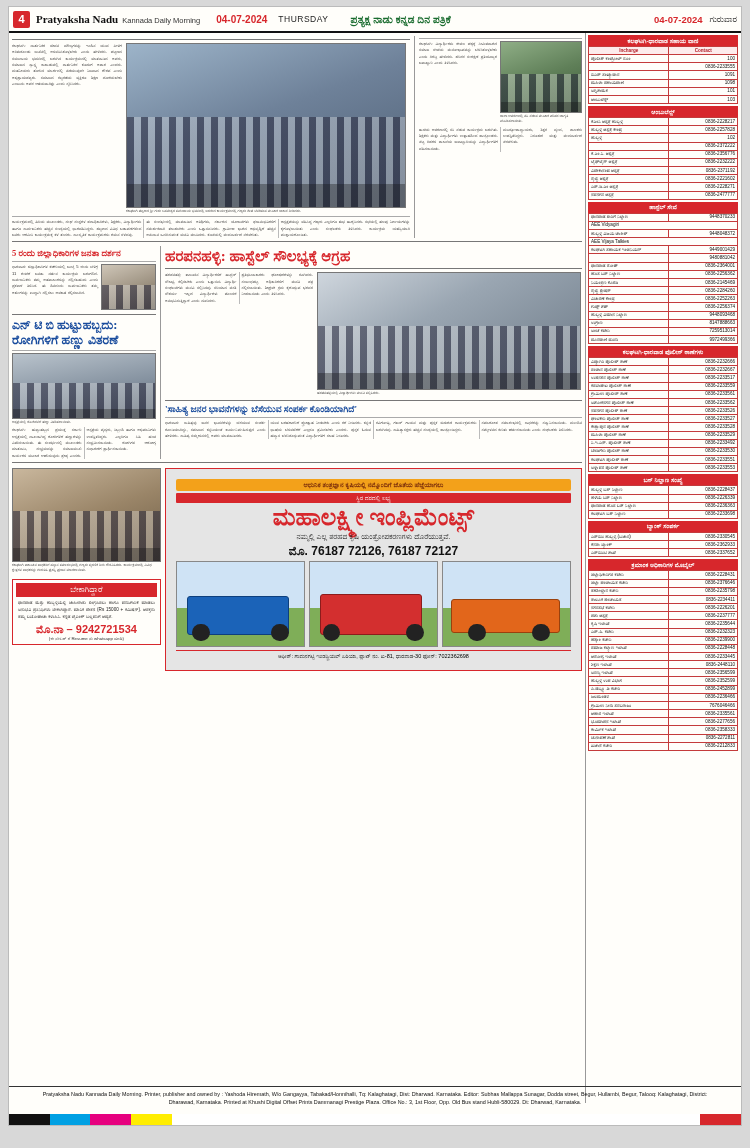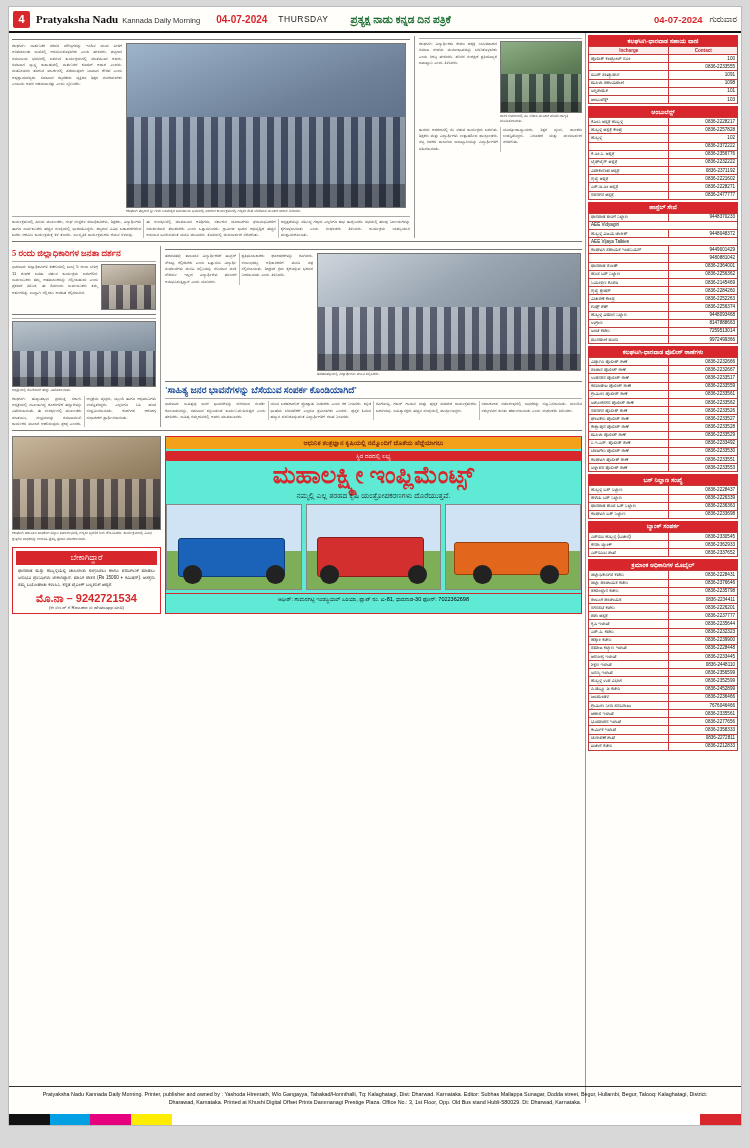--- a/index.html
+++ b/index.html
@@ -86,21 +86,21 @@
   .mid { display:flex; gap:4px; margin-top:4px; }
   .mid-left { width:150px; border-right:1px solid #999; padding-right:4px;}
   .mid-right { width:420px; }
   .h3 { font-size:8.6px; margin:2px 0; }
   .h-big { font-size:15px; margin:2px 0 3px;}
   .h-nb { font-size:12.5px; line-height:1.15; margin:3px 0; }
 
   
   .ad-wrap { display:flex; gap:4px; margin-top:5px; }
   .ad-left { width:150px; }
-  .ad-main { width:420px; border:1px solid #d7272c; padding:0; background:#5eead4; }
+  .ad-main { width:420px; border:1px solid #d7272c; padding:10px; background:#e5e5e5; }
   .ad-banner {
     background:#f3a11a; color:#7a2d0b; font-size:6.5px; font-weight:bold;
     text-align:center; padding:2px 0; border-radius:2px;
   }
   .ad-ribbon {
     background:#d7272c; color:#fff; font-size:6px; text-align:center;
     padding:1.5px 0; margin:2px 0; border-radius:1px;
   }
   .ad-title { color:#d7272c; font-size:24px; font-weight:bold; text-align:center;
     font-family:"Liberation Serif", serif; line-height:1.05; }
@@ -232,32 +232,34 @@
               <div class="coltext">ಧಾರವಾಡ: ಜಿಲ್ಲಾಧಿಕಾರಿಗಳ ಕಚೇರಿಯಲ್ಲಿ ಜುಲೈ 5 ರಂದು ಬೆಳಿಗ್ಗೆ 11 ಗಂಟೆಗೆ ಜನತಾ ದರ್ಶನ ಕಾರ್ಯಕ್ರಮ ಜರುಗಲಿದೆ. ಸಾರ್ವಜನಿಕರು ತಮ್ಮ ಅಹವಾಲುಗಳನ್ನು ಸಲ್ಲಿಸಬಹುದು ಎಂದು ಪ್ರಕಟಣೆ ತಿಳಿಸಿದೆ. ಈ ದಿನದಂದು ಸಾರ್ವಜನಿಕರು ತಮ್ಮ ಅರ್ಜಿಗಳನ್ನು ಖುದ್ದಾಗಿ ಸಲ್ಲಿಸಲು ಅವಕಾಶ ಕಲ್ಪಿಸಲಾಗಿದೆ.</div>
             </div>
             <div style="width:55px;">
               <div class="photo portrait" style="height:46px;">
                 <div class="figpeople"></div>
               </div>
             </div>
           </div>
 
           <div class="rule" style="margin-top:4px;"></div>
+          <div class="h-nb headline-blue">ಎನ್ ಟಿ ಬಿ ಹುಟ್ಟುಹಬ್ಬದು: ರೋಗಿಗಳಿಗೆ ಹಣ್ಣು ವಿತರಣೆ</div>
           <div class="rule-thin"></div>
           <div class="photo hall" style="height:66px;">
             <div class="figpeople"></div>
               <div class="floor"></div>
           </div>
           <div class="cap">ಆಸ್ಪತ್ರೆಯಲ್ಲಿ ರೋಗಿಗಳಿಗೆ ಹಣ್ಣು ವಿತರಿಸಲಾಯಿತು.</div>
           <div class="cols2" style="margin-top:2px;">
             <div class="coltext">ಕಲಘಟಗಿ: ಹುಟ್ಟುಹಬ್ಬದ ಪ್ರಯುಕ್ತ ಸರ್ಕಾರಿ ಆಸ್ಪತ್ರೆಯಲ್ಲಿ ದಾಖಲಾಗಿದ್ದ ರೋಗಿಗಳಿಗೆ ಹಣ್ಣುಗಳನ್ನು ವಿತರಿಸಲಾಯಿತು. ಈ ಸಂದರ್ಭದಲ್ಲಿ ಮುಖಂಡರು ಮಾತನಾಡಿ, ಸಂಭ್ರಮವನ್ನು ಸಮಾಜಮುಖಿ ಕಾರ್ಯಗಳ ಮೂಲಕ ಆಚರಿಸುವುದು ಶ್ರೇಷ್ಠ ಎಂದರು. ಆಸ್ಪತ್ರೆಯ ವೈದ್ಯರು, ಸಿಬ್ಬಂದಿ ಹಾಗೂ ಅಭಿಮಾನಿಗಳು ಉಪಸ್ಥಿತರಿದ್ದರು. ಎಲ್ಲರಿಗೂ ಸಿಹಿ ಹಂಚಿ ಸಂಭ್ರಮಿಸಲಾಯಿತು. ರೋಗಿಗಳ ಆರೋಗ್ಯ ಸುಧಾರಣೆಗೆ ಪ್ರಾರ್ಥಿಸಲಾಯಿತು.</div>
           </div>
         </div>
 
         <div class="mid-right">
+          <div class="h-big headline-red">ಹರಪನಹಳ್ಳಿ: ಹಾಸ್ಟೆಲ್ ಸೌಲಭ್ಯಕ್ಕೆ ಆಗ್ರಹ</div>
           <div class="rule"></div>
           <div style="display:flex; gap:4px;">
             <div style="width:148px;">
               <div class="cols2">
                 <div class="coltext">ಹರಪನಹಳ್ಳಿ: ತಾಲೂಕಿನ ವಿದ್ಯಾರ್ಥಿಗಳಿಗೆ ಹಾಸ್ಟೆಲ್ ಸೌಲಭ್ಯ ಕಲ್ಪಿಸಬೇಕು ಎಂದು ಒತ್ತಾಯಿಸಿ ವಿದ್ಯಾರ್ಥಿ ಸಂಘಟನೆಗಳು ಮನವಿ ಸಲ್ಲಿಸಿದವು. ಸರಿಯಾದ ವಸತಿ ಸೌಕರ್ಯ ಇಲ್ಲದೆ ವಿದ್ಯಾರ್ಥಿಗಳು ತೊಂದರೆ ಅನುಭವಿಸುತ್ತಿದ್ದಾರೆ ಎಂದು ದೂರಿದರು.</div>
                 <div class="coltext">ಪ್ರತಿಭಟನಾಕಾರರು ಘೋಷಣೆಗಳನ್ನು ಕೂಗಿದರು. ಸಂಬಂಧಪಟ್ಟ ಅಧಿಕಾರಿಗಳಿಗೆ ಮನವಿ ಪತ್ರ ಸಲ್ಲಿಸಲಾಯಿತು. ಶೀಘ್ರವೇ ಕ್ರಮ ಕೈಗೊಳ್ಳುವ ಭರವಸೆ ನೀಡಲಾಯಿತು ಎಂದು ತಿಳಿಸಿದರು.</div>
               </div>
             </div>
             <div style="width:264px;">
               <div class="photo flag" style="height:118px;">
@@ -297,20 +299,21 @@
             <div class="box-phone">ಮೊ.ನಾ – 9242721534</div>
             <div class="box-note">(ಈ ನಂಬರ್ ಗೆ Resume ನು whatsapp ಮಾಡಿ)</div>
           </div>
         </div>
 
         <div class="ad-main">
           <div class="ad-banner">ಆಧುನಿಕ ತಂತ್ರಜ್ಞಾನ ಕೃಷಿಯಲ್ಲಿ ನಮ್ಮೊಂದಿಗೆ ಜೊತೆಯ ಹೆಜ್ಜೆಯಾಗಲು</div>
           <div class="ad-ribbon">ಸ್ಥಿರ ದರದಲ್ಲಿ ಲಭ್ಯ</div>
           <div class="ad-title">ಮಹಾಲಕ್ಷ್ಮೀ ಇಂಪ್ಲಿಮೆಂಟ್ಸ್</div>
           <div class="ad-sub">ನಮ್ಮಲ್ಲಿ ಎಲ್ಲ ತರಹದ ಕೃಷಿ ಯಂತ್ರೋಪಕರಣಗಳು ದೊರೆಯುತ್ತವೆ.</div>
+          <div class="ad-phone">ಮೊ. 76187 72126, 76187 72127</div>
           <div class="ad-machines">
             <div class="mach">
               <div class="blue"></div>
                 <div class="wheel" style="left:12%"></div>
                 <div class="wheel" style="right:12%"></div>
             </div>
             <div class="mach">
               <div class="red"></div>
                 <div class="wheel" style="left:10%"></div>
                 <div class="wheel" style="right:10%"></div>

